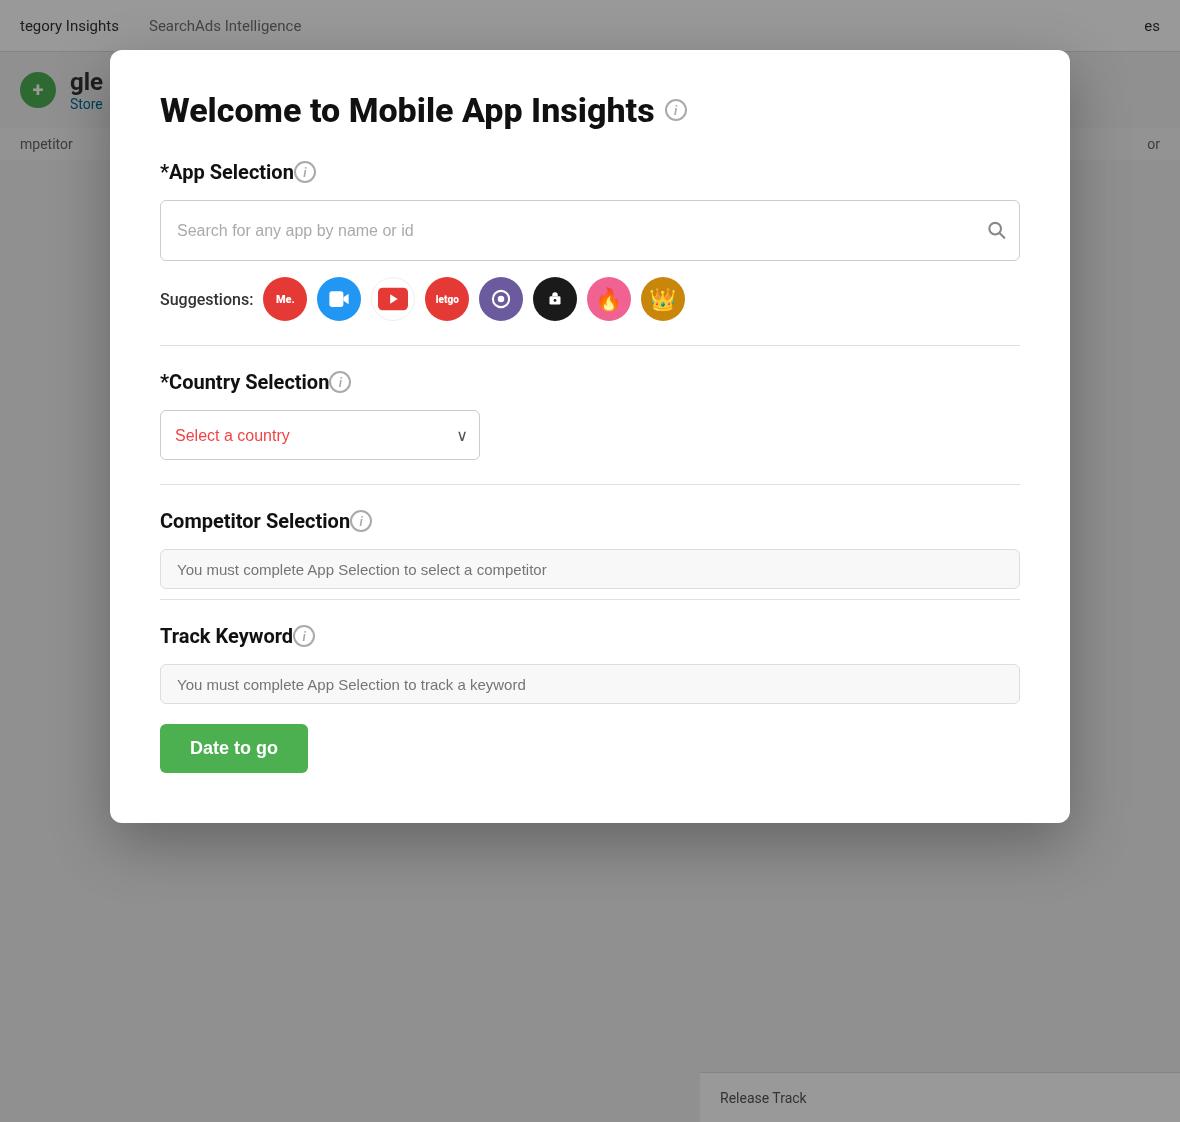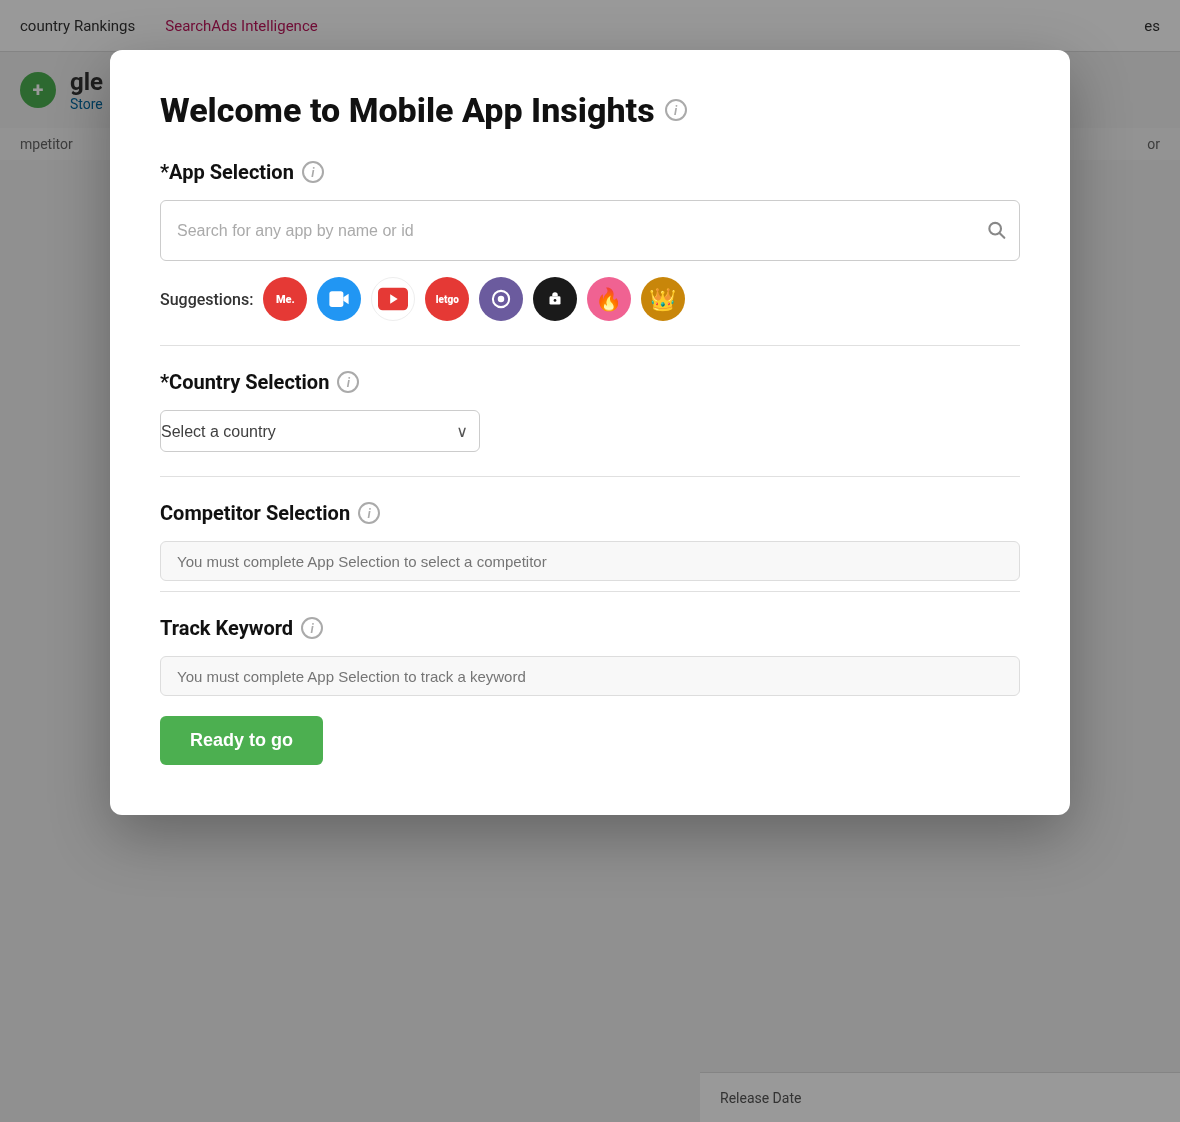--- a/index.html
+++ b/index.html
@@ -87,21 +87,20 @@
       flex-shrink: 0;
       cursor: pointer;
     }
 
     .section-label {
       font-size: 20px;
       font-weight: 700;
       color: #111;
       display: flex;
       align-items: center;
-      gap: 8px;
       margin-bottom: 16px;
     }
 
     .search-input-wrap {
       position: relative;
       margin-bottom: 16px;
     }
 
     .search-input {
       width: 100%;
@@ -166,26 +165,26 @@
     }
 
     .country-select-wrap {
       position: relative;
       width: 320px;
       margin-bottom: 24px;
     }
 
     .country-select {
       width: 100%;
-      height: 42px;
+      height: 50px;
       border: 1.5px solid #ccc;
       border-radius: 6px;
-      padding: 0 40px 0 0;
+      padding: 0 40px 0 14px;
       font-size: 16px;
-      color: #404040;
+      color: #ef4444;
       background: #fff;
       appearance: none;
       cursor: pointer;
       outline: none;
     }
 
     .select-chevron {
       position: absolute;
       right: 12px;
       top: 50%;
@@ -233,39 +232,39 @@
       padding: 0 20px;
       font-size: 14px;
       color: #555;
     }
   </style>
 </head>
 <body>
 
 <div class="bg-content">
   <div class="bg-topbar">
-    <span style="color:#333;font-size:15px;">country Rankings</span>
-    <span style="color:#be185d;font-size:15px;">SearchAds Intelligence</span>
+    <span style="color:#333;font-size:15px;">tegory Insights</span>
+    <span style="color:#737373;font-size:15px;">SearchAds Intelligence</span>
     <span style="margin-left:auto;color:#333;font-size:15px;">es</span>
   </div>
   <div style="padding:16px 20px;display:flex;align-items:center;gap:14px;">
     <div class="bg-circle">+</div>
     <div>
       <div style="font-size:24px;font-weight:700;color:#333;">gle Pl</div>
       <div style="font-size:14px;color:#0369a1;">Store</div>
     </div>
   </div>
   <div style="padding:8px 20px;background:#f5f5f5;font-size:14px;color:#666;display:flex;justify-content:space-between;">
     <span>mpetitor</span>
     <span>or</span>
   </div>
 </div>
 
 <div class="bottom-bar">
-  <span>Release Date</span>
+  <span>Release Track</span>
 </div>
 
 <div class="modal-backdrop">
   <div class="modal">
 
     
     <div class="modal-title">
       <span>Welcome to Mobile App Insights</span>
       <span class="info-icon">i</span>
     </div>
@@ -370,16 +369,16 @@
 
     
     <div class="section-label">
       <span>Track Keyword</span>
       <span class="info-icon">i</span>
     </div>
 
     <input class="disabled-input" type="text" disabled="" placeholder="You must complete App Selection to track a keyword" style="">
 
     
-    <button class="ready-btn">Ready to go</button>
+    <button class="ready-btn">Date to go</button>
 
   </div>
 </div>
 
 </body></html>

